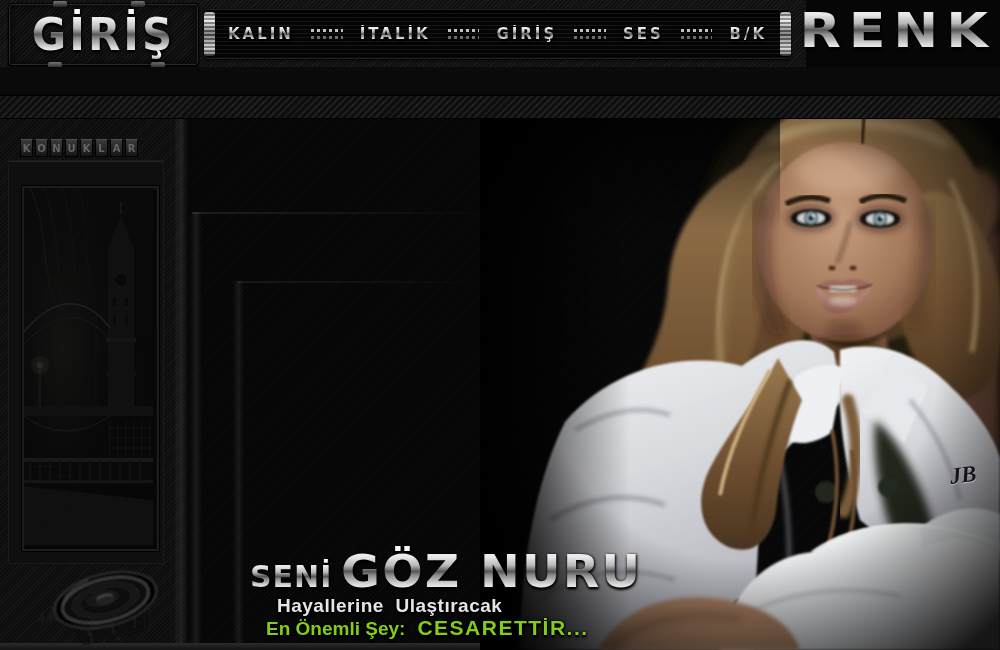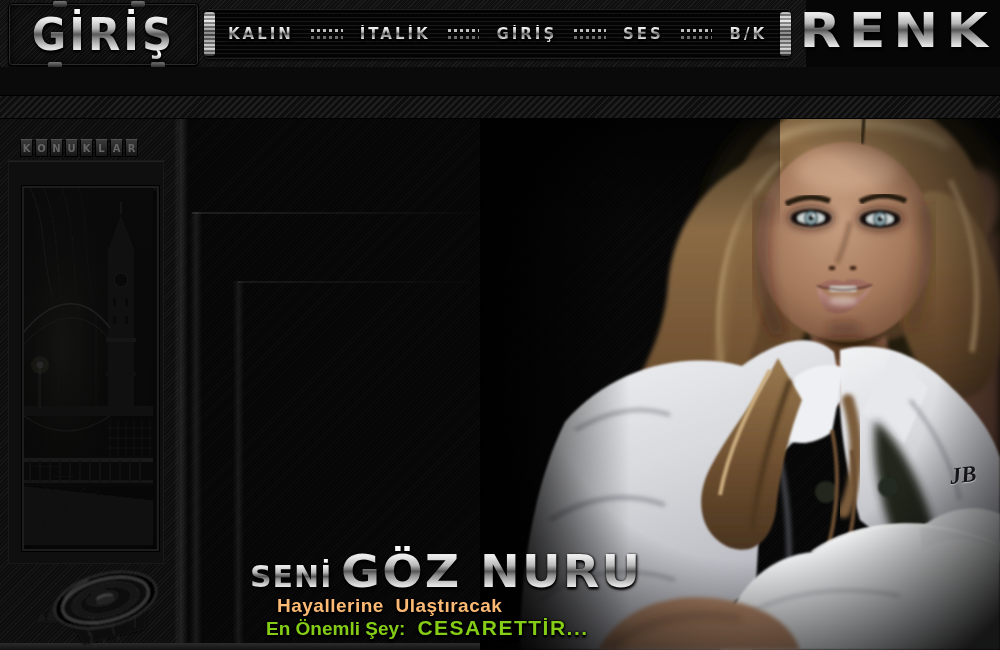--- a/index.html
+++ b/index.html
@@ -94,21 +94,21 @@
   .portrait-wrap{left:480px;top:100px;width:520px;height:550px;z-index:4;}
 
   .jb-mark{left:950px;top:461px;width:48px;height:32px;z-index:6;
     font-family:"Liberation Serif","DejaVu Serif",serif;font-style:italic;font-weight:bold;
     font-size:23px;color:#14141a;transform:rotate(-7deg);text-shadow:0 1px 1px rgba(255,255,255,0.5);}
 
   
   .caption1{left:250px;top:546px;display:flex;align-items:baseline;gap:9px;z-index:7;white-space:pre;}
   .cap-small{font-size:30px;letter-spacing:1px;}
   .cap-large{font-size:44px;letter-spacing:2px;transform:scaleX(1.08);transform-origin:left;}
-  .caption2{left:277px;top:595px;z-index:7;font-size:19px;font-weight:bold;color:#fdba74;
+  .caption2{left:277px;top:595px;z-index:7;font-size:19px;font-weight:bold;color:#e5e5e5;
     white-space:pre;letter-spacing:0.5px;
     text-shadow:0 2px 0 #000,0 3px 3px #000,1px 0 2px #000,-1px 0 2px #000;}
   .caption3{left:266px;top:616px;z-index:7;display:flex;align-items:baseline;white-space:pre;
     color:#84cc16;font-weight:bold;
     text-shadow:0 2px 0 #000,0 3px 3px #000,1px 0 2px #000,-1px 0 2px #000;}
   .cap3-prefix{font-size:19px;}
   .cap3-emph{font-size:21px;letter-spacing:1.5px;margin-left:12px;}
 </style>
 </head>
 <body>

